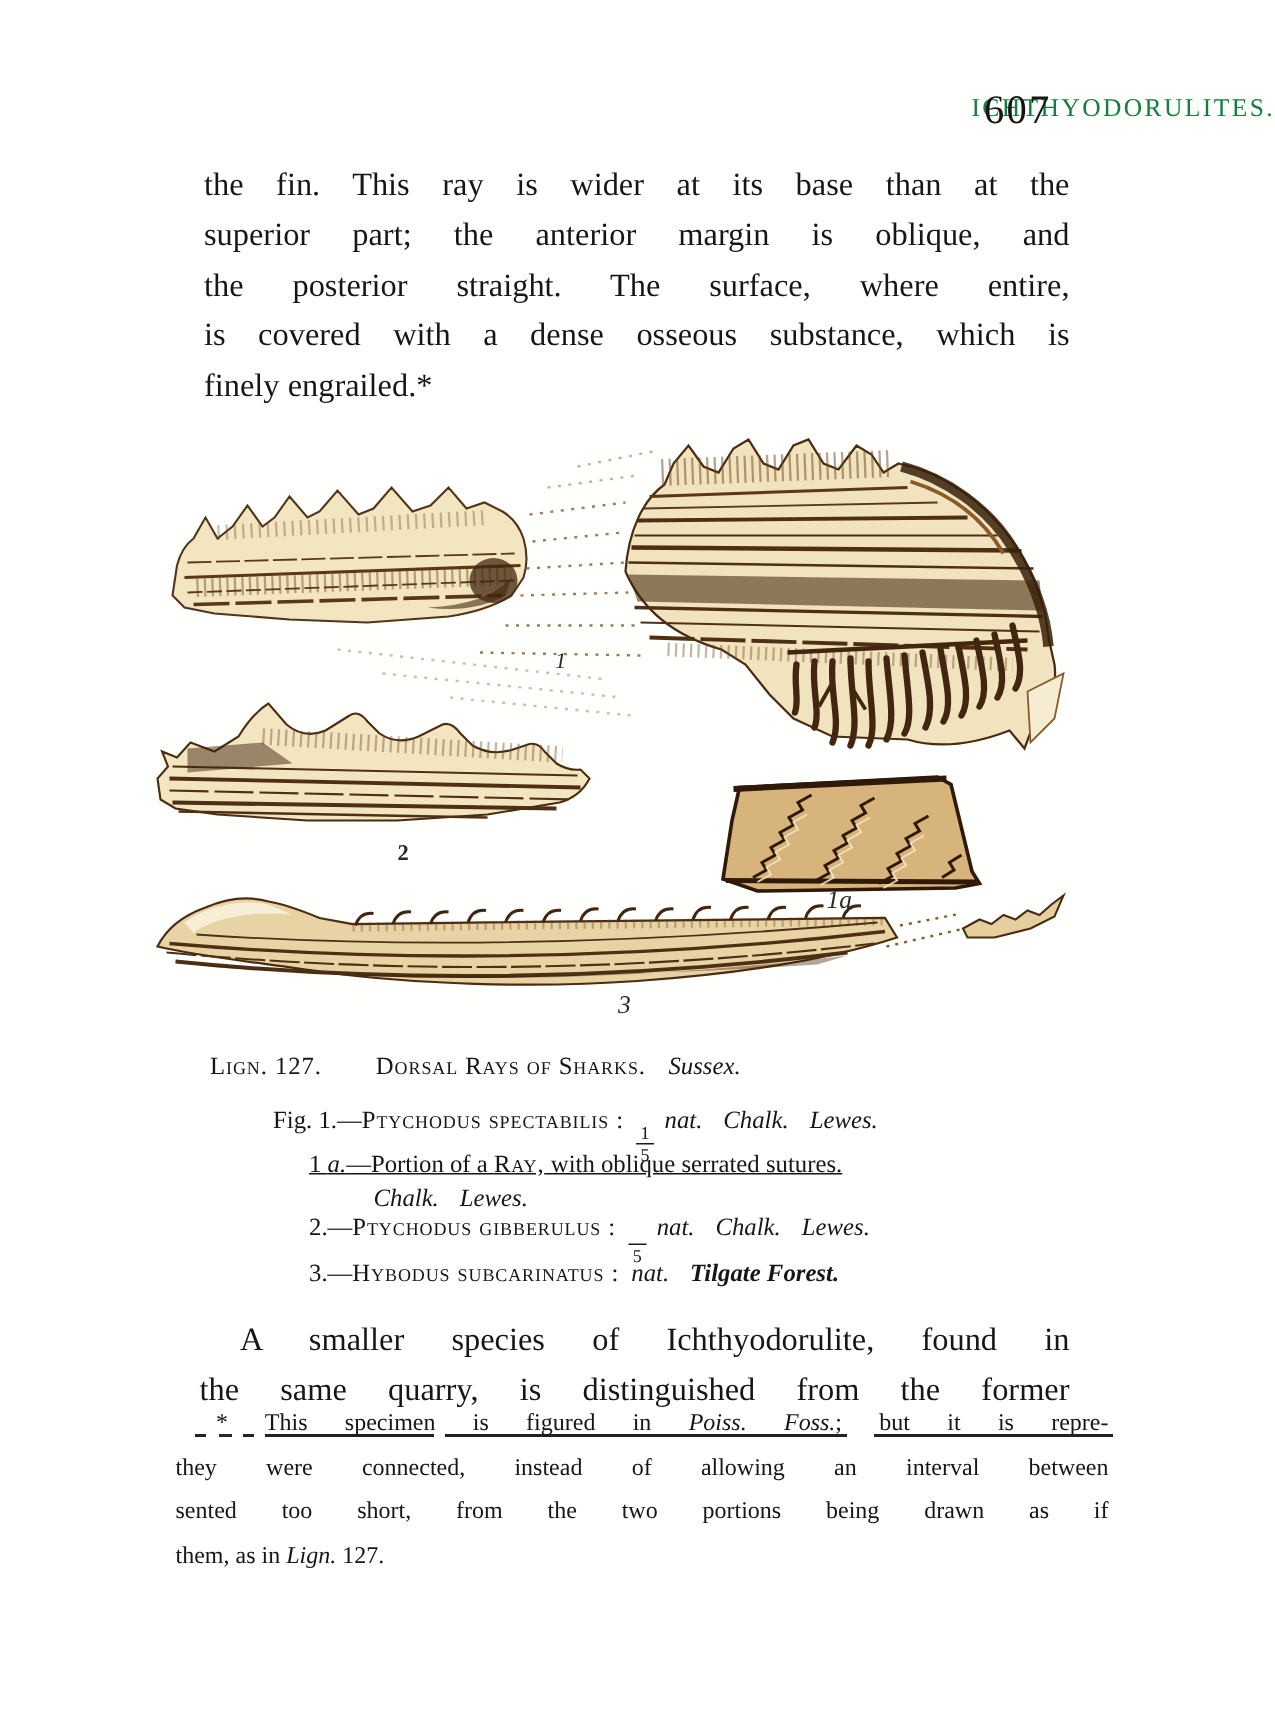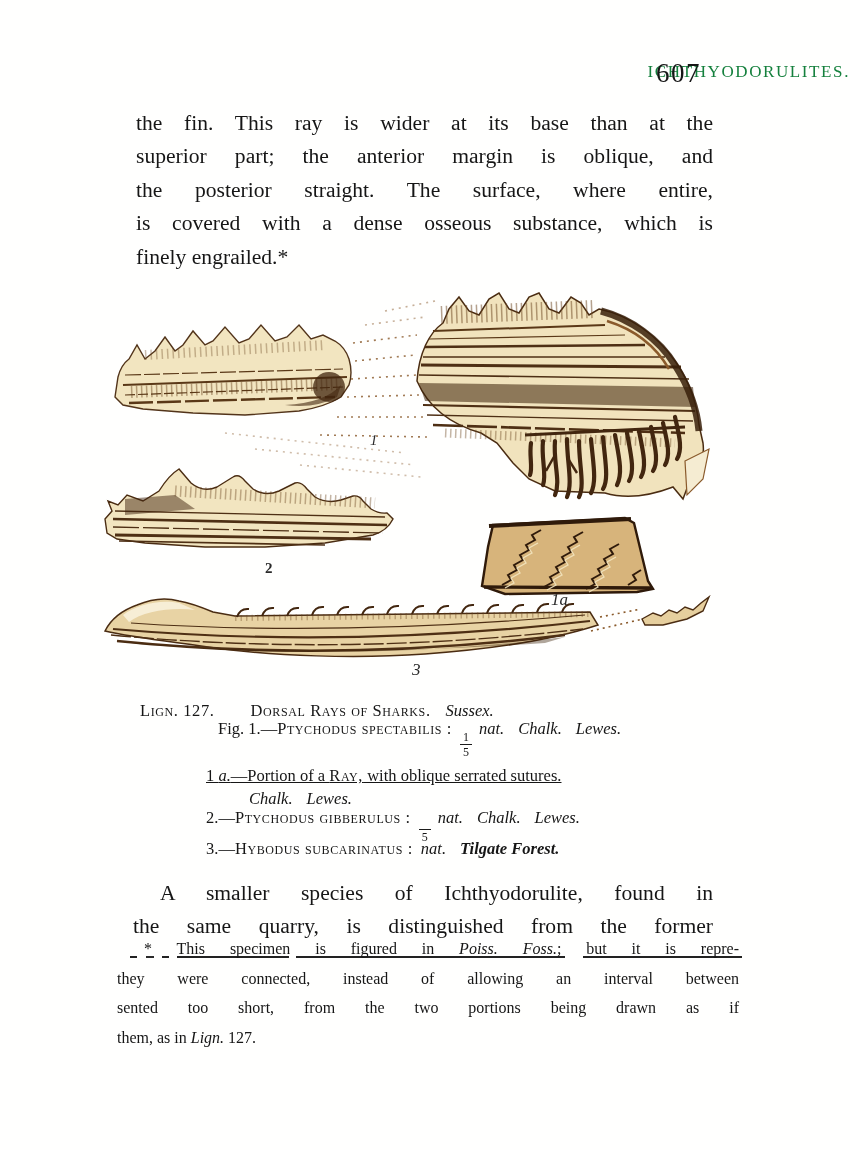--- a/index.html
+++ b/index.html
@@ -21,21 +21,21 @@
   .figlabel{font-family:"Liberation Serif",serif;font-style:italic;font-size:15px;fill:#2b2b2b;}
   .figlabel-big{font-family:"Liberation Serif",serif;font-style:italic;font-size:17px;fill:#2b2b2b;}
   .figlabel-up{font-family:"Liberation Serif",serif;font-size:15px;font-weight:bold;fill:#2b2b2b;}
 
   .caption{position:absolute;top:701px;left:140px;font-size:16.5px;white-space:nowrap;}
   .sc{font-variant:small-caps;letter-spacing:.6px;}
   .caption .title{margin-left:36px;}
   .caption .loc{margin-left:15px;font-style:italic;}
 
   .leg{position:absolute;font-size:16.5px;white-space:nowrap;}
-  .leg1{top:719px;left:182px;margin-left:36px;}
+  .leg1{top:737px;left:182px;}
   .leg2{top:766px;left:206px;text-decoration:underline;}
   .leg3{top:789px;left:249px;}
   .leg4{top:808px;left:206px;}
   .leg5{top:839px;left:206px;}
   .it{font-style:italic;}
   .bit{font-style:italic;font-weight:bold;}
   .gap{margin-left:14px;}
   .gap8{margin-left:8px;}
   .frac{display:inline-flex;flex-direction:column;align-items:center;vertical-align:-7px;
         line-height:1;font-size:12px;margin:0 7px 0 8px;}

